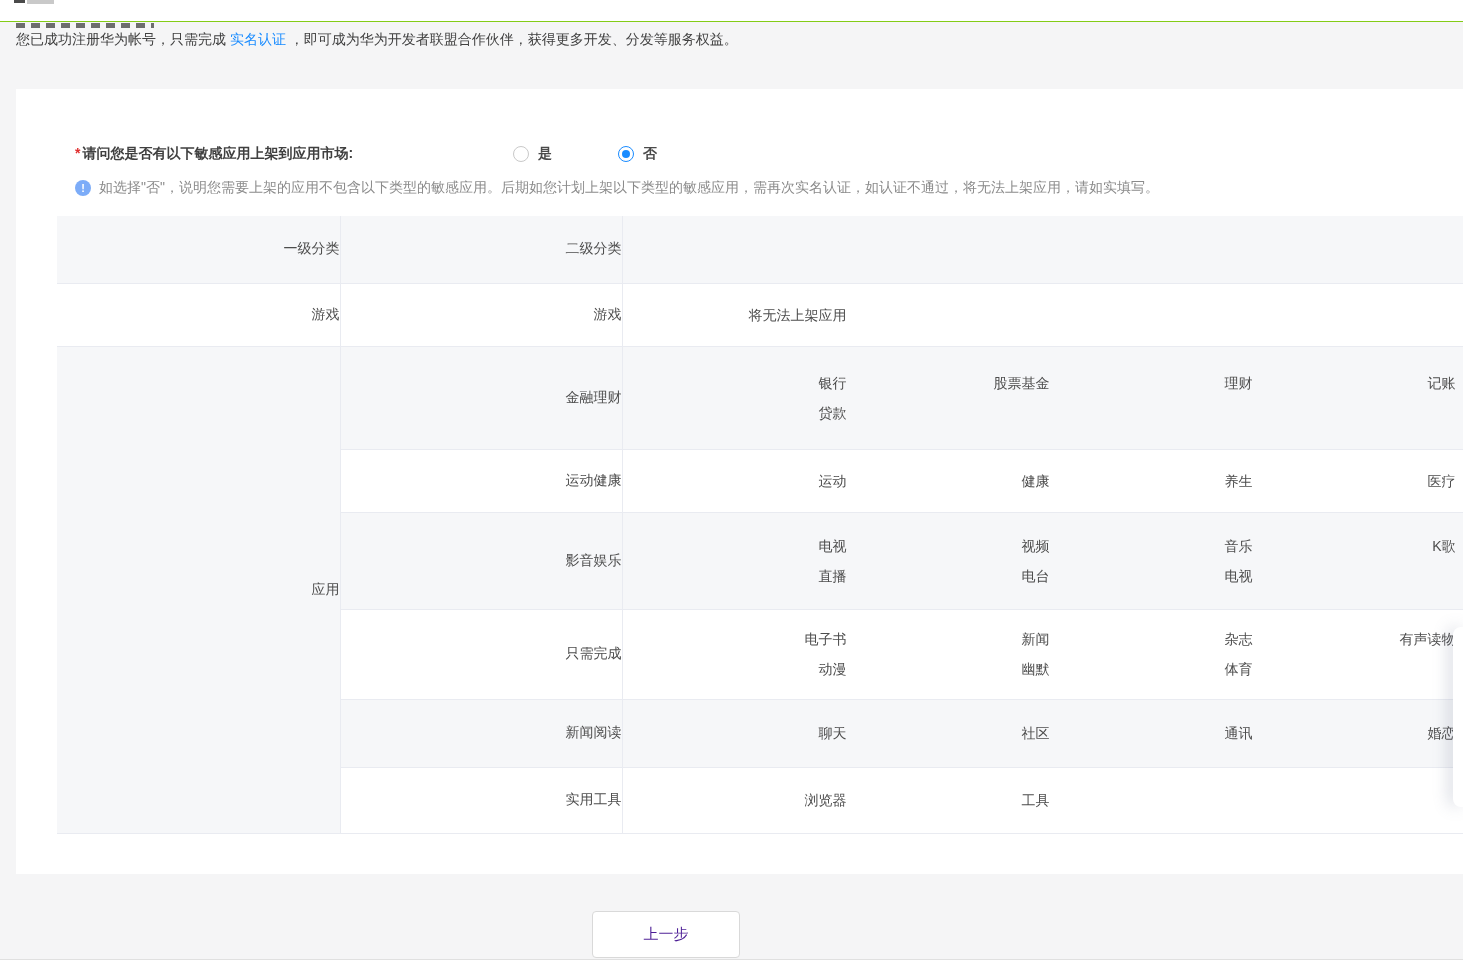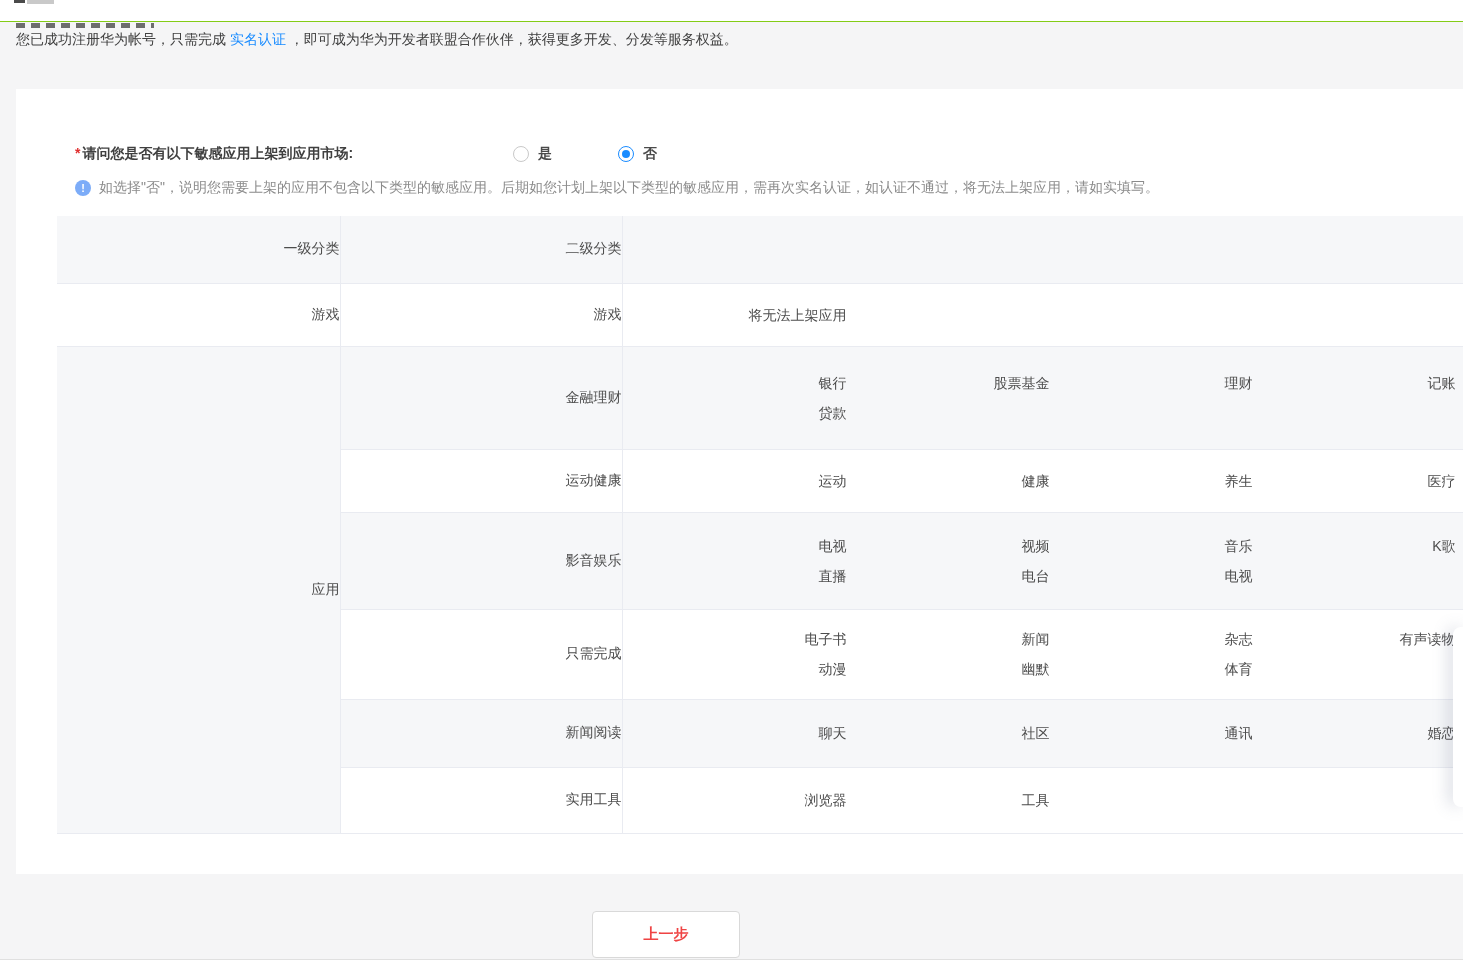--- a/index.html
+++ b/index.html
@@ -49,21 +49,21 @@
   .cat tr.striped td { background:#f6f7f9; }
   .cat td.app-cell { background:#f6f7f9; }
   .h67{height:67px} .h63{height:63px} .h103{height:103px} .h97{height:97px} .h90{height:90px} .h68{height:68px} .h66{height:66px}
   .groups { display:flex; align-items:flex-start; }
   .group { width:203px; }
   .group div { line-height:30px; }
 
   
   .btn { position:absolute; height:47px; border-radius:4px; font-size:15px; cursor:pointer;
          display:flex; align-items:center; justify-content:center; font-family:inherit; }
-  .btn-prev { left:592px; top:889px; width:148px; background:#fff; border:1px solid #d9d9d9; color:#ef4444;font-weight:bold; }
+  .btn-prev { left:592px; top:889px; width:148px; background:#fff; border:1px solid #d9d9d9; color:#4c1d95; }
   .btn-next { left:771px; top:889px; width:149px; background:#1a8cff; border:none; color:#fff; }
 
   .bottom-strip { position:absolute; left:0; bottom:0; width:100%; height:3px; background:#fff; border-top:1px solid #e0e0e0; }
 
   .float-widget { position:absolute; right:0; top:627px; width:10px; height:180px; background:#fff;
                   border-radius:8px 0 0 8px; box-shadow:-4px 0 16px rgba(100,110,140,.28); cursor:pointer; }
 </style>
 </head>
 <body>
 

